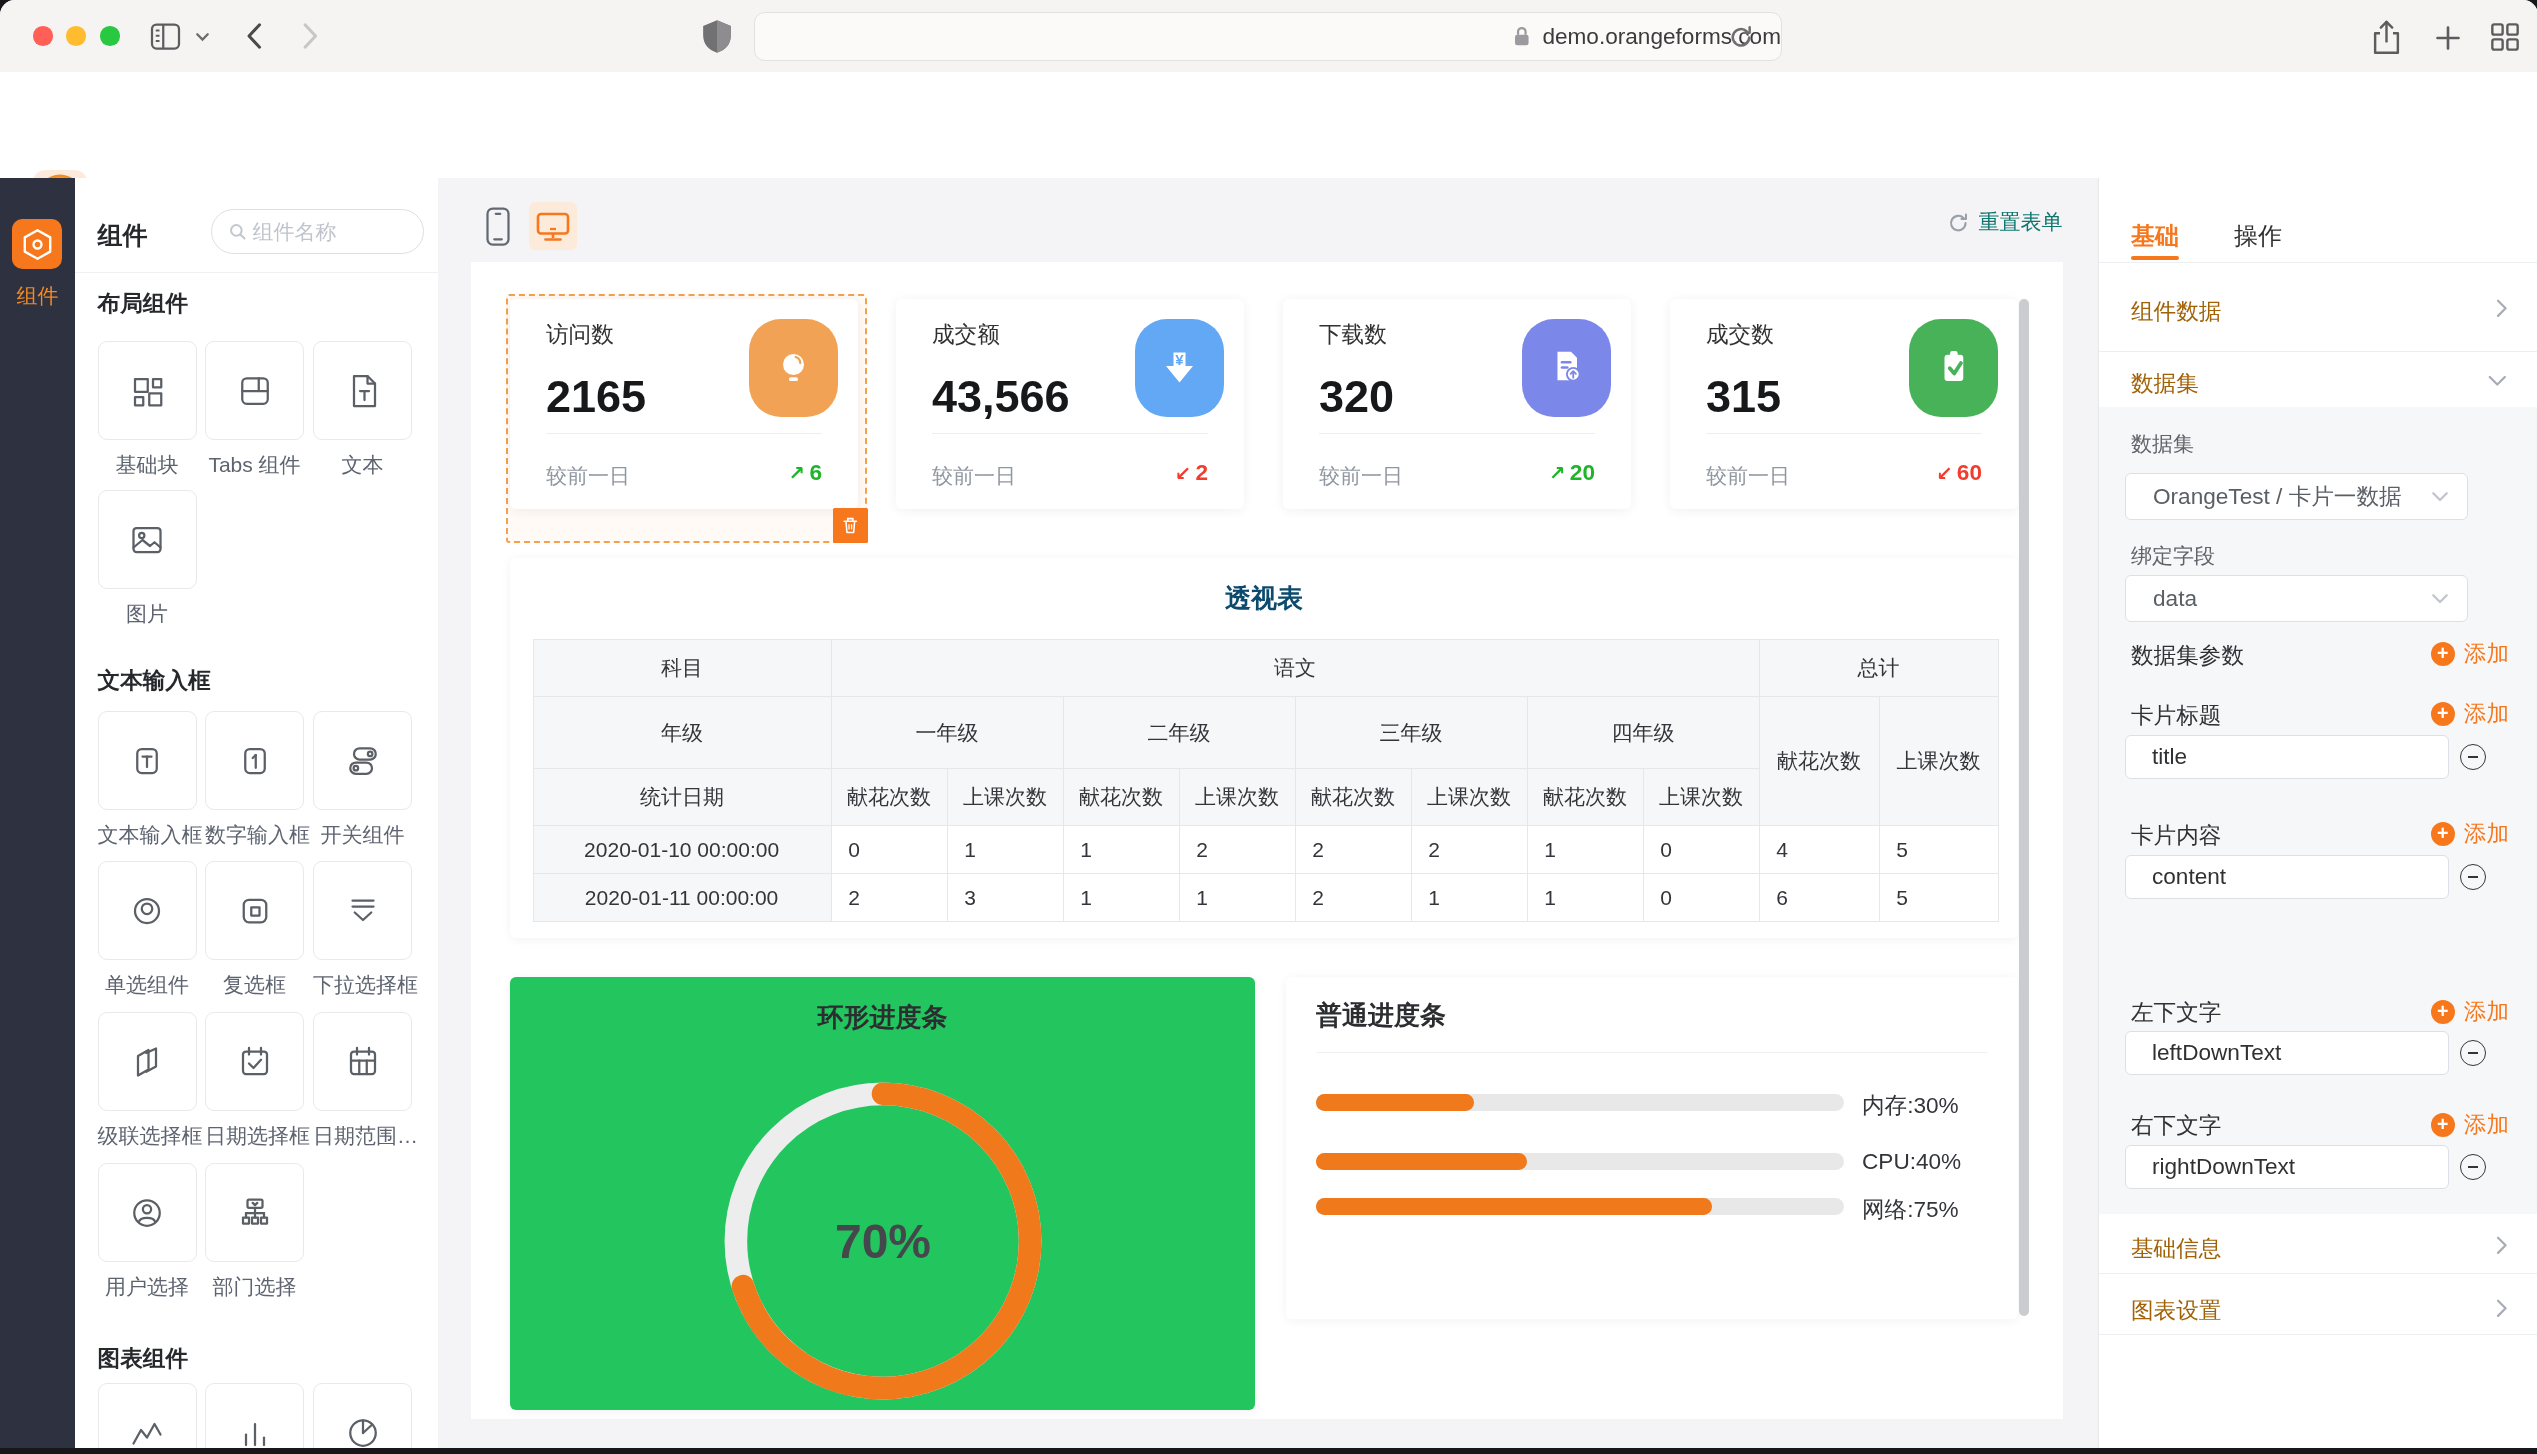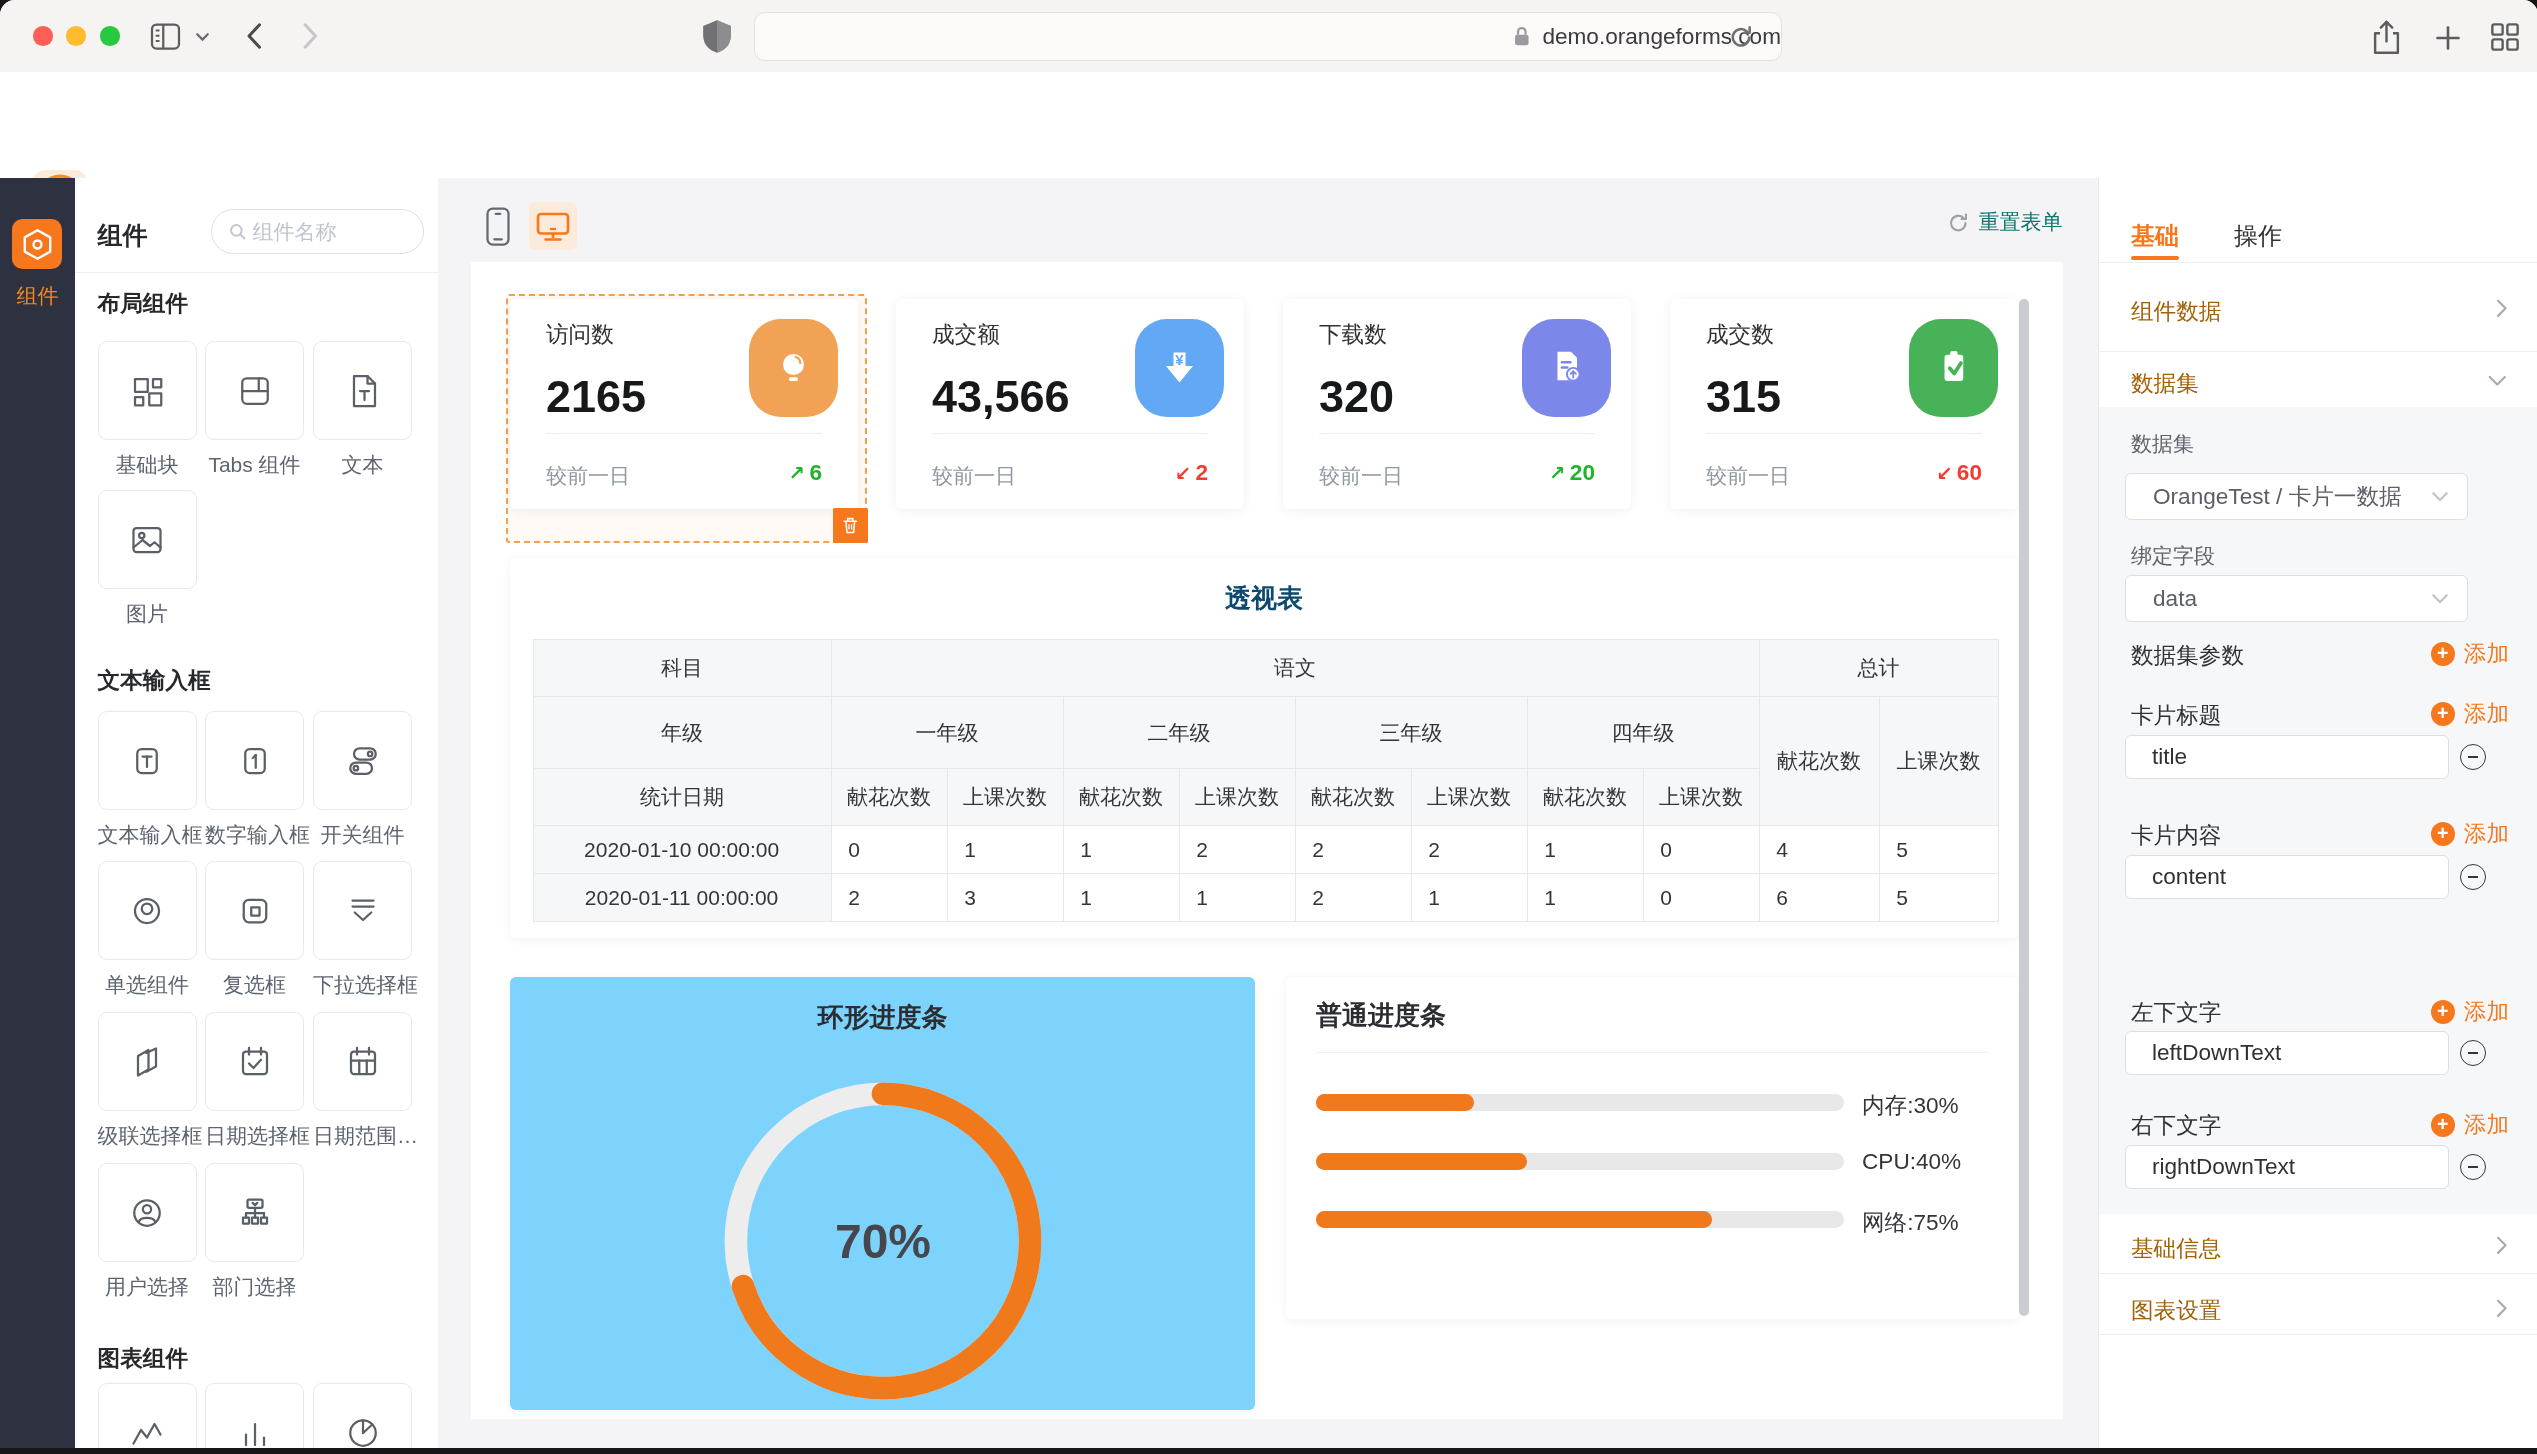--- a/index.html
+++ b/index.html
@@ -50,21 +50,21 @@
   .scard .dv{position:absolute;left:36px;right:36px;top:134px;height:0.8px;background:#ebeef5;}
   .scard .cmp{position:absolute;left:36px;top:163px;font-size:21px;color:#9097a1;}
   .scard .delta{position:absolute;right:36px;top:161px;font-size:22.6px;font-weight:700;display:flex;align-items:center;gap:4.5px;}
   .pivot{position:absolute;left:39px;top:296px;width:1508px;height:380px;background:#fff;border-radius:6px;box-shadow:0 1.5px 10.6px rgba(0,0,0,0.05);}
   .pivot h3{position:absolute;left:0;width:100%;top:22.6px;margin:0;text-align:center;font-size:26px;font-weight:700;color:#0c4a6e;}
   .ptable{position:absolute;left:22.6px;top:81px;border-collapse:collapse;table-layout:fixed;width:1466px;border:1.5px solid #dcdddf;font-size:21px;color:#33353a;}
   .ptable td{border:0.8px solid #e6e7ea;}
   .ptable .h td{background:#f6f7f8;text-align:center;font-weight:500;}
   .ptable .d td{text-align:left;padding-left:16.6px;}
   .ptable .d td.date{background:#f6f7f8;text-align:center;padding-left:0;}
-  .ringcard{position:absolute;left:39px;top:715px;width:745px;height:433px;background:#7dd3fc;border-radius:6px;box-shadow:0 1.5px 10.6px rgba(0,0,0,0.05);}
+  .ringcard{position:absolute;left:39px;top:715px;width:745px;height:433px;background:#22c55e;border-radius:6px;box-shadow:0 1.5px 10.6px rgba(0,0,0,0.05);}
   .ringcard h3{position:absolute;width:100%;top:22.6px;margin:0;text-align:center;font-size:26px;font-weight:700;color:#2b2d31;}
   .ringwrap{position:absolute;left:207px;top:98px;width:332px;height:332px;}
   .ringpct{position:absolute;left:207px;top:98px;width:332px;height:332px;display:flex;align-items:center;justify-content:center;font-size:48px;font-weight:700;color:#45474d;}
   .barscard{position:absolute;left:815px;top:715px;width:732px;height:342px;background:#fff;border-radius:6px;box-shadow:0 1.5px 10.6px rgba(0,0,0,0.05);}
   .barscard h3{position:absolute;left:30px;top:21px;margin:0;font-size:26px;font-weight:700;color:#2b2d31;}
   .barscard .dv{position:absolute;left:30px;right:30px;top:75px;height:0.8px;background:#f0f0f1;}
   .brow{position:absolute;left:30px;width:671px;height:18px;}
   .track{position:absolute;left:0;top:0;width:528px;height:16.6px;background:#e8e8e8;border-radius:8.3px;}
   .fill{position:absolute;left:0;top:0;height:16.6px;background:#F0791C;border-radius:8.3px;}
   .blabel{position:absolute;left:546px;top:-4.5px;font-size:22.6px;color:#33353a;}
@@ -608,21 +608,21 @@
               <div class="fill" style="width: 30%;"></div>
             </div>
           <div class="blabel">内存:30%</div>
         </div>
         <div class="brow" style="top:176px;">
           <div class="track">
               <div class="fill" style="width: 40%;"></div>
             </div>
           <div class="blabel">CPU:40%</div>
         </div>
-        <div class="brow" style="top:234px;">
+        <div class="brow" style="top:221px;">
           <div class="track">
               <div class="fill" style="width: 75%;"></div>
             </div>
           <div class="blabel">网络:75%</div>
         </div>
       </div>
     </div>
 
     <div class="scrollthumb"></div>
   </div>

